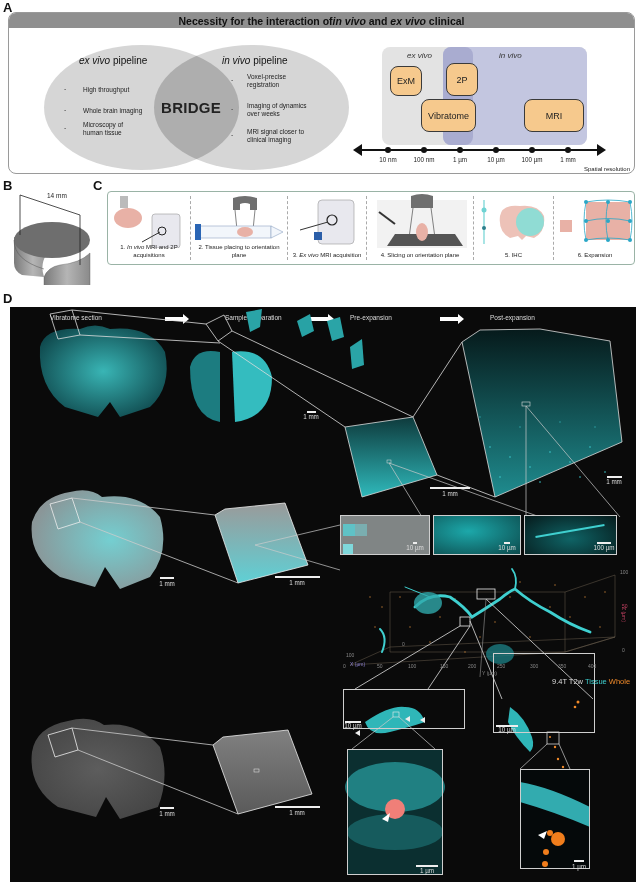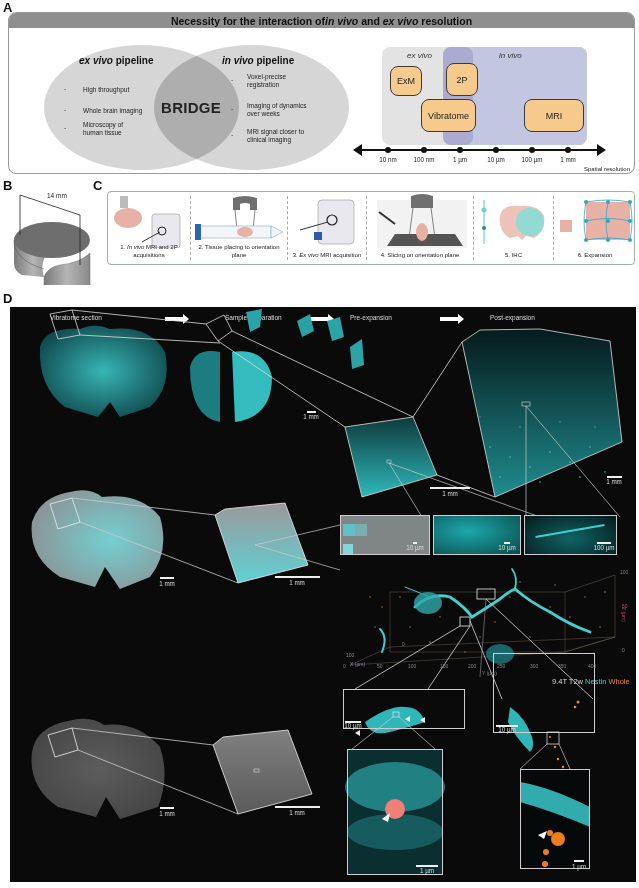--- a/index.html
+++ b/index.html
@@ -4,21 +4,21 @@
 <style>
   * { box-sizing: border-box; margin: 0; padding: 0; }
   body { width: 639px; height: 888px; background: #fff; font-family: "Liberation Sans", sans-serif; position: relative; overflow: hidden; color: #111; }
   .abs { position: absolute; }
   .panel-letter { position: absolute; font-weight: bold; font-size: 13px; color: #111; }
 
   
   .a-frame { position: absolute; left: 8px; top: 12px; width: 627px; height: 162px; border: 1px solid #9a9a9a; border-radius: 8px; overflow: hidden; background: #fff; }
   .a-header { position: absolute; left: 0; top: 0; width: 100%; height: 15px; background: #8f8f8f; display: flex; align-items: center; justify-content: center; font-weight: bold; font-size: 10.5px; color: #111; }
   .venn-circle { position: absolute; border-radius: 50%; background: rgba(200,200,200,0.75); }
-  .venn-title { position: absolute; font-size: 10px; font-weight: bold; white-space: nowrap; }
+  .venn-title { position: absolute; font-size: 10px; font-weight: normal; white-space: nowrap; }
   .venn-title i { font-style: italic; }
   .venn-item { position: absolute; font-size: 6.5px; color: #222; line-height: 1.3; }
   .venn-dash { position: absolute; font-size: 7px; color: #444; }
   .bridge { position: absolute; font-weight: bold; font-size: 15px; color: #222; letter-spacing: 0.3px; }
 
   .scale-box { position: absolute; border-radius: 8px; }
   .tech-box { position: absolute; background: #f6c98d; border: 1.2px solid #3a3a3a; border-radius: 8px; display: flex; align-items: center; justify-content: center; font-size: 9px; color: #222; }
   .axis-tick { position: absolute; width: 6px; height: 6px; background: #111; border-radius: 50%; }
   .axis-label { position: absolute; font-size: 6.3px; color: #222; white-space: nowrap; transform: translateX(-50%); }
 
@@ -41,21 +41,21 @@
 </head>
 <body>
 
 <div class="panel-letter" style="left:3px; top:0px;">A</div>
 <div class="a-frame">
   <div class="a-header">
     <span>Necessity for the interaction of </span>
     <i style="white-space:pre;">in vivo</i>
     <span style="white-space:pre;"> and </span>
     <i>ex vivo</i>
-    <span style="white-space:pre;"> resolution</span>
+    <span style="white-space:pre;"> clinical</span>
   </div>
 
   <div class="venn-circle" style="left:35px; top:32px; width:195px; height:125px;"></div>
   <div class="venn-circle" style="left:145px; top:32px; width:195px; height:125px;"></div>
   <div class="abs" style="left:145px; top:32px; width:85px; height:125px; overflow:hidden;">
     <div style="position:absolute; left:-110px; top:0; width:195px; height:125px; border-radius:50%; overflow:hidden;">
       <div style="position:absolute; left:110px; top:0; width:195px; height:125px; border-radius:50%; background:rgba(150,150,150,0.55); margin-left:0;"></div>
     </div>
   </div>
 
@@ -471,16 +471,16 @@
   <div class="tick-text" style="left:578px; top:356px;">400</div>
   <div class="tick-text" style="left:472px; top:363px;">Y (µm)</div>
   <div class="tick-text" style="left:610px; top:262px;">100</div>
   <div class="tick-text" style="left:612px; top:296px; color:#c04060;">50</div>
   <div class="tick-text" style="left:612px; top:340px;">0</div>
   <div class="tick-text" style="left:617px; top:300px; color:#c04060; transform:rotate(90deg); transform-origin:left top;">Z (µm)</div>
   <div class="tick-text" style="left:392px; top:334px;">0</div>
 
   <div class="abs" style="left:542px; top:370px; font-size:7.5px; white-space:nowrap;">
     <span style="color:#dddddd;">9.4T T2w</span>
-    <span style="color:#3fd0d0;">Nestin</span>
+    <span style="color:#3fd0d0;">Tissue</span>
     <span style="color:#f08a2a;">Whole</span>
   </div>
 </div>
 
 </body></html>

